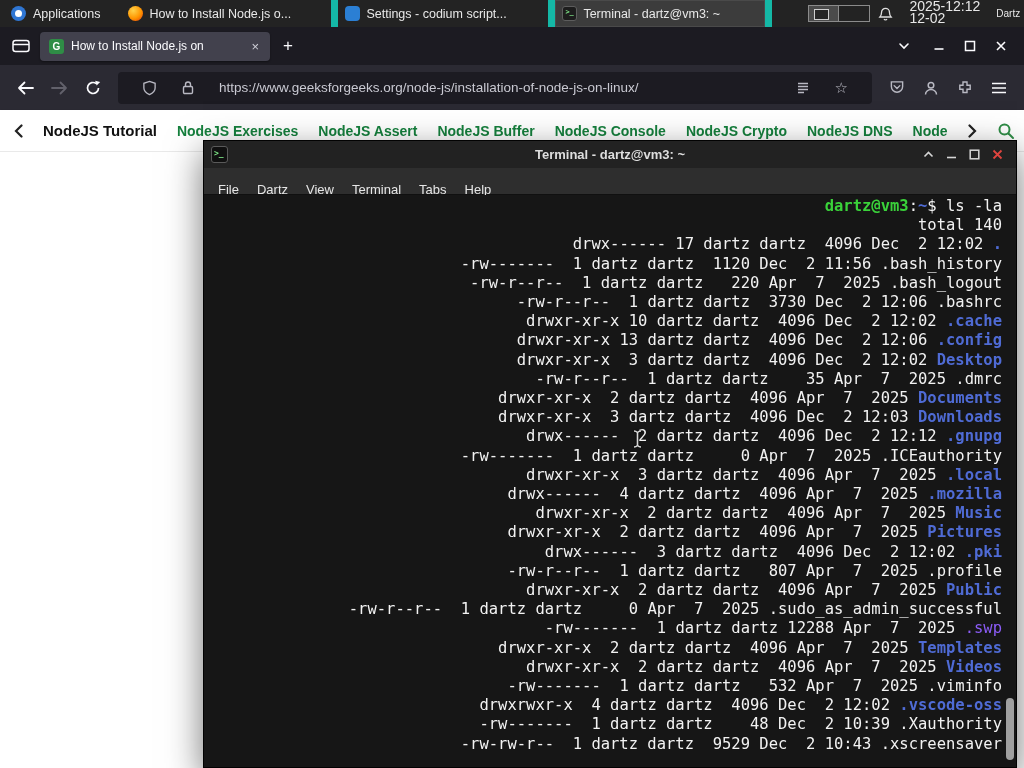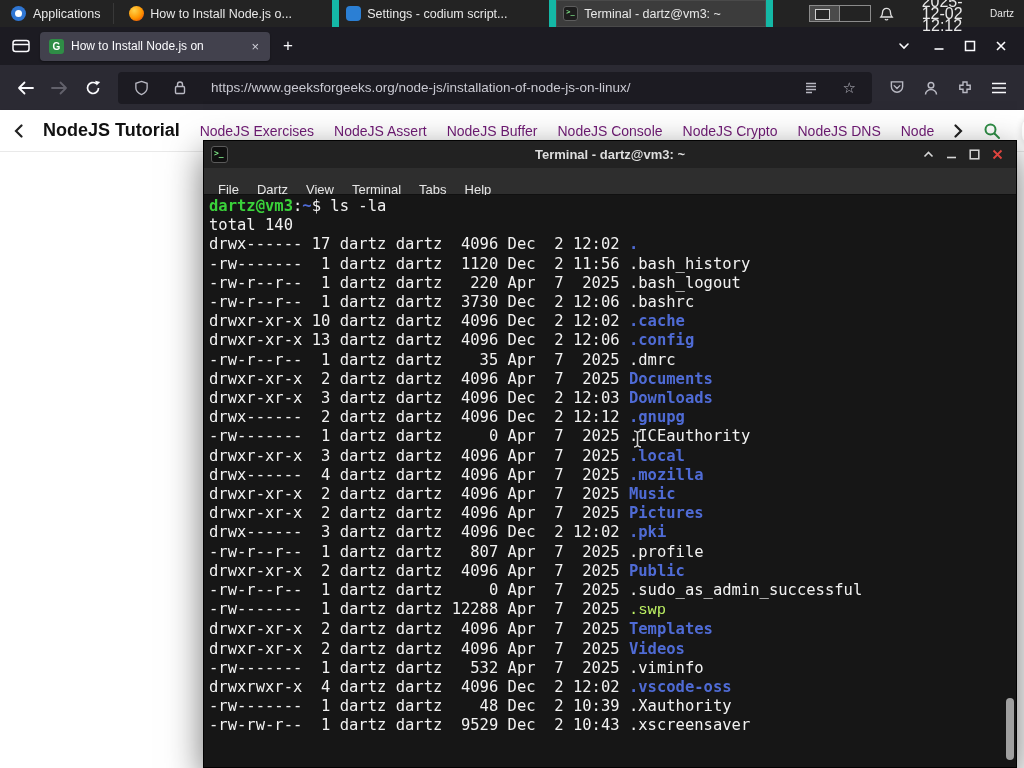--- a/index.html
+++ b/index.html
@@ -24,73 +24,73 @@
   .icon-codium{background:#2b7fd4;border-radius:4px;}
   .icon-terminal{background:#1d1d1d;border:1px solid #5d5d5d;box-sizing:border-box;position:relative;}
   .icon-terminal::after{content:">_";position:absolute;left:2px;top:1px;font:bold 7px/9px "DejaVu Sans Mono",monospace;color:#7ee787;}
   .pager{display:flex;margin-left:36px;align-items:center;}
   .workspace{width:31px;height:17px;border:1px solid #8b8b8b;box-sizing:border-box;position:relative;}
   .workspace + .workspace{border-left:none;}
   .workspace.ws-active{background:#4b4b4b;}
   .workspace.ws-active::after{content:"";position:absolute;left:5px;top:3px;width:13px;height:9px;background:#262626;border:1px solid #cfcfcf;}
   .p-spacer{flex:1;}
   .bell{display:flex;align-items:center;padding:0 8px;}
-  .clock{display:flex;flex-direction:column;justify-content:center;text-align:center;font-size:16px;line-height:12px;padding:0 8px;}
+  .clock{display:flex;flex-direction:row;justify-content:center;text-align:center;font-size:14px;line-height:12px;padding:0 8px;}
   .p-user{display:flex;align-items:center;padding:0 10px 0 8px;font-size:10px;}
 
   
   .browser{position:absolute;left:0;right:0;top:27px;bottom:0;display:flex;flex-direction:column;background:#fff;}
   .tabbar{height:38px;background:#1c1b22;display:flex;align-items:center;padding:0 8px;gap:6px;color:#fbfbfe;flex:none;}
   .ic-btn{display:flex;align-items:center;justify-content:center;width:26px;height:26px;border-radius:4px;flex:none;}
   .tab{height:29px;background:#42414d;border-radius:4px;display:flex;align-items:center;gap:7px;padding:0 9px;
        width:212px;font-size:12px;flex:none;box-shadow:0 1px 2px rgba(0,0,0,.4);}
   .favicon-gfg{width:15px;height:15px;border-radius:3px;background:#2f8d46;color:#fff;
                font:bold 10px/15px "Liberation Sans",sans-serif;text-align:center;flex:none;}
   .tab-title{flex:1;overflow:hidden;white-space:nowrap;}
   .tab-close{color:#cfcfd8;font-size:13px;padding:0 2px;}
   .newtab{font-size:17px;color:#fbfbfe;padding:0 7px;}
   .t-spacer{flex:1;}
   .winctl{display:flex;align-items:center;}
   .winctl .ic-btn{width:31px;}
   .navbar{height:45px;background:#2b2a33;display:flex;align-items:center;padding:0 10px;gap:4px;flex:none;}
   .nav-ic{width:30px;height:30px;display:flex;align-items:center;justify-content:center;border-radius:4px;flex:none;}
   .urlbar{flex:1;height:32px;margin:0 6px;background:#1c1b22;border-radius:4px;display:flex;align-items:center;
-          gap:25px;padding:0 16px;color:#c7c7cf;font-size:13.5px;min-width:0;}
+          gap:25px;padding:0 24px;color:#c7c7cf;font-size:13.5px;min-width:0;}
   .url-text{flex:1;overflow:hidden;white-space:nowrap;color:#c9c9d2;}
   .star{font-size:15px;color:#b9b9c3;line-height:1;}
 
   
   .site{flex:1;background:#fff;display:flex;flex-direction:column;min-height:0;}
   .site-nav{height:41px;display:flex;align-items:center;gap:20px;padding:0 14px;border-bottom:1px solid #e9e9e9;
             box-shadow:0 2px 4px rgba(0,0,0,.05);font-size:14px;color:#333;white-space:nowrap;overflow:hidden;flex:none;}
-  .site-title{font-weight:bold;font-size:18px;color:#111;text-align:right;}
+  .site-title{font-weight:bold;font-size:15px;color:#111;text-align:right;}
   .nav-links{display:contents;}
-  .nav-link{color:#701a75;}
+  .nav-link{color:#15803d;font-weight:bold;}
   .signin{border:1px solid #f0f0f0;border-radius:10px;padding:5px 16px;box-shadow:0 1px 6px rgba(0,0,0,.12);color:#333;background:#fff;}
   .site-body{flex:1;background:#fff;}
 
   
   .terminal{position:absolute;left:203px;top:140px;width:814px;height:628px;display:flex;flex-direction:column;
             background:#161616;border:1px solid #020202;box-sizing:border-box;box-shadow:0 12px 34px rgba(0,0,0,.55);z-index:40;}
   .t-titlebar{height:27px;background:#222;display:flex;align-items:center;padding:0 7px;position:relative;flex:none;}
   .t-title{position:absolute;left:0;right:0;text-align:center;font-weight:bold;font-size:13px;color:#dedede;}
   .t-ic{width:17px;height:17px;background:#101010;border:1px solid #5a5a5a;border-radius:3px;box-sizing:border-box;position:relative;z-index:1;}
   .t-ic::after{content:">_";position:absolute;left:2px;top:1px;font:bold 8px/11px "DejaVu Sans Mono",monospace;color:#7ee787;}
   .t-btns{margin-left:auto;display:flex;z-index:1;}
   .t-btn{width:23px;height:21px;display:flex;align-items:center;justify-content:center;}
   .t-menubar{height:26px;background:#2e2e2e;display:flex;align-items:center;padding:0 5px;color:#e6e6e6;
              font-size:13px;flex:none;border-bottom:1px solid #101010;}
   .menu-item{padding:3px 9px;margin-top:16px;}
   .t-body{flex:1;position:relative;overflow:hidden;background:#161616;padding:2px 14px 0 5px;
           font-family:"DejaVu Sans Mono",monospace;font-size:15.5px;line-height:19.2px;color:#f2f2f2;}
-  .term-line{white-space:pre;}
+  .term-line{white-space:pre;text-align:right;}
   .c-fg{color:#f2f2f2;}
   .c-green{color:#3ad23a;font-weight:bold;}
   .c-blue{color:#4f6bd5;font-weight:bold;}
-  .c-dim{color:#bef264;font-family:Liberation Mono, monospace;}
+  .c-dim{color:#8b5cf6;}
   .t-scroll{position:absolute;right:0;top:2px;bottom:2px;width:11px;}
   .t-thumb{position:absolute;right:2px;bottom:5px;width:8px;height:62px;border-radius:4px;background:#a0a0a0;}
   .ibeam{position:absolute;left:631px;top:429px;z-index:60;filter:drop-shadow(0 0 1px #000);}
 </style>
 </head>
 <body>
 
 <div class="screen">
 
   <div class="panel">
@@ -295,20 +295,21 @@
     <div class="t-body">
       <div>
           <div class="term-line"><span class="c-green">dartz@vm3</span><span class="c-fg">:</span><span class="c-blue">~</span><span class="c-fg">$ ls -la</span></div>
           <div class="term-line"><span class="c-fg">total 140</span></div>
           <div class="term-line"><span class="c-fg">drwx------ 17 dartz dartz  4096 Dec  2 12:02 </span><span class="c-blue">.</span></div>
           <div class="term-line"><span class="c-fg">-rw-------  1 dartz dartz  1120 Dec  2 11:56 </span><span class="c-fg">.bash_history</span></div>
           <div class="term-line"><span class="c-fg">-rw-r--r--  1 dartz dartz   220 Apr  7  2025 </span><span class="c-fg">.bash_logout</span></div>
           <div class="term-line"><span class="c-fg">-rw-r--r--  1 dartz dartz  3730 Dec  2 12:06 </span><span class="c-fg">.bashrc</span></div>
           <div class="term-line"><span class="c-fg">drwxr-xr-x 10 dartz dartz  4096 Dec  2 12:02 </span><span class="c-blue">.cache</span></div>
           <div class="term-line"><span class="c-fg">drwxr-xr-x 13 dartz dartz  4096 Dec  2 12:06 </span><span class="c-blue">.config</span></div>
+          <div class="term-line"><span class="c-fg">drwxr-xr-x  3 dartz dartz  4096 Dec  2 12:02 </span><span class="c-blue">Desktop</span></div>
           <div class="term-line"><span class="c-fg">-rw-r--r--  1 dartz dartz    35 Apr  7  2025 </span><span class="c-fg">.dmrc</span></div>
           <div class="term-line"><span class="c-fg">drwxr-xr-x  2 dartz dartz  4096 Apr  7  2025 </span><span class="c-blue">Documents</span></div>
           <div class="term-line"><span class="c-fg">drwxr-xr-x  3 dartz dartz  4096 Dec  2 12:03 </span><span class="c-blue">Downloads</span></div>
           <div class="term-line"><span class="c-fg">drwx------  2 dartz dartz  4096 Dec  2 12:12 </span><span class="c-blue">.gnupg</span></div>
           <div class="term-line"><span class="c-fg">-rw-------  1 dartz dartz     0 Apr  7  2025 </span><span class="c-fg">.ICEauthority</span></div>
           <div class="term-line"><span class="c-fg">drwxr-xr-x  3 dartz dartz  4096 Apr  7  2025 </span><span class="c-blue">.local</span></div>
           <div class="term-line"><span class="c-fg">drwx------  4 dartz dartz  4096 Apr  7  2025 </span><span class="c-blue">.mozilla</span></div>
           <div class="term-line"><span class="c-fg">drwxr-xr-x  2 dartz dartz  4096 Apr  7  2025 </span><span class="c-blue">Music</span></div>
           <div class="term-line"><span class="c-fg">drwxr-xr-x  2 dartz dartz  4096 Apr  7  2025 </span><span class="c-blue">Pictures</span></div>
           <div class="term-line"><span class="c-fg">drwx------  3 dartz dartz  4096 Dec  2 12:02 </span><span class="c-blue">.pki</span></div>

